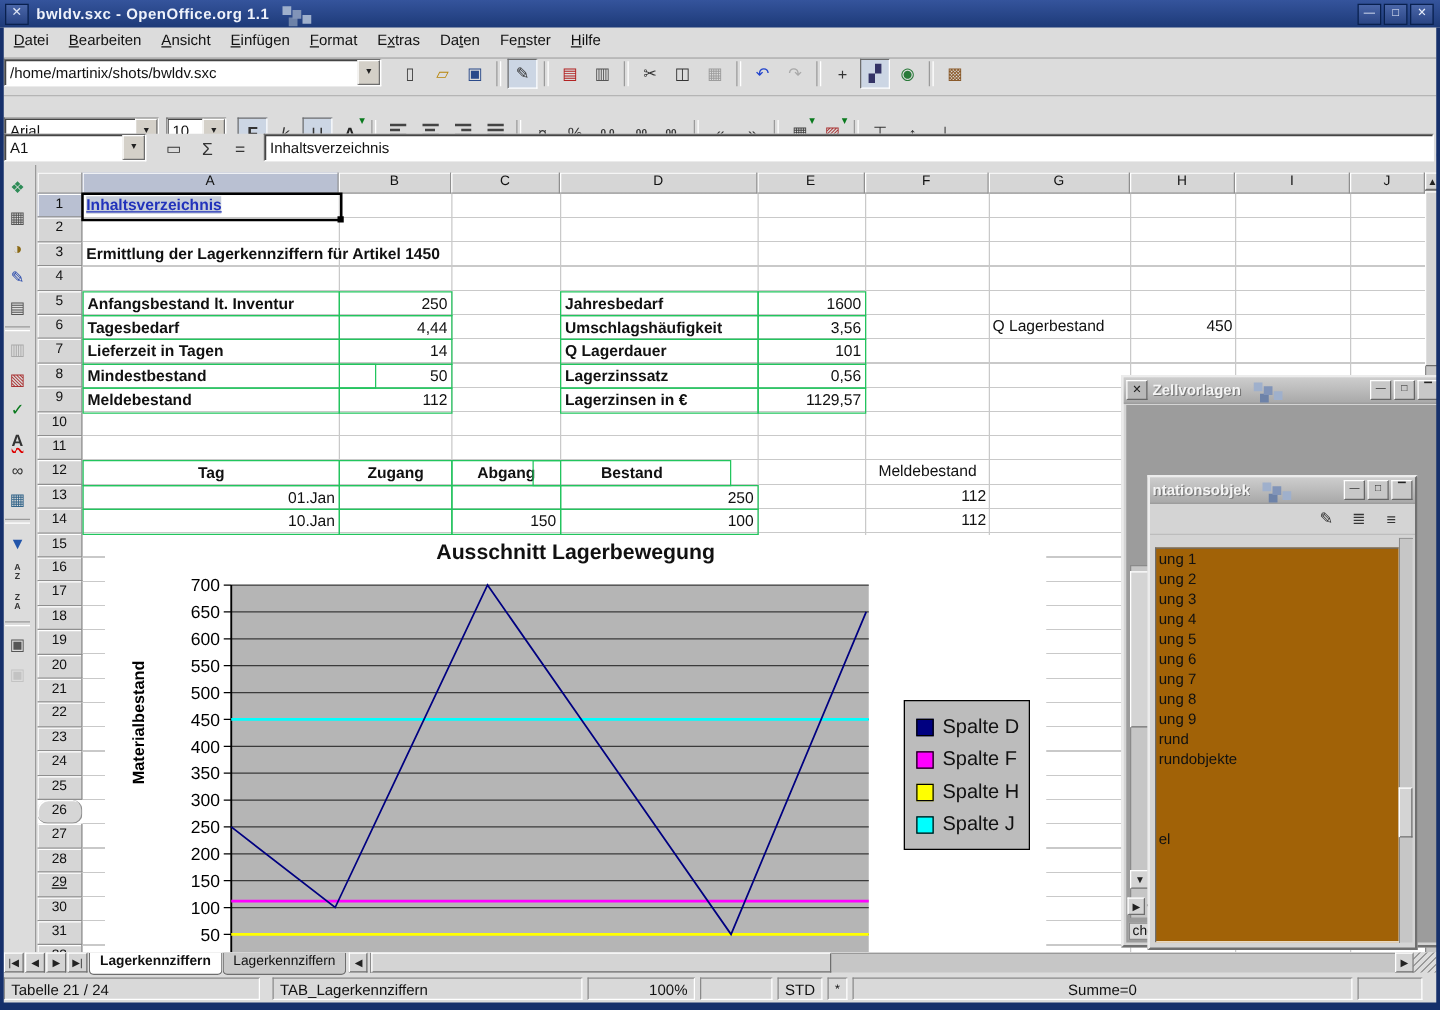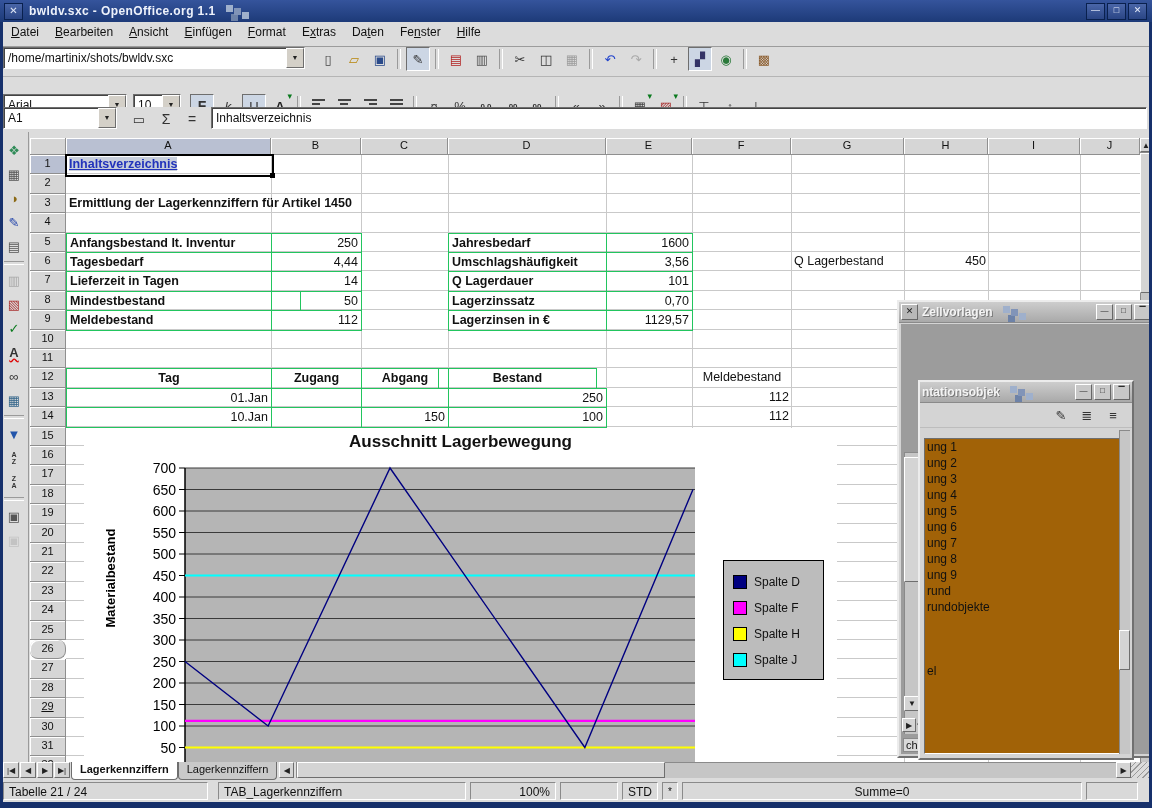--- a/index.html
+++ b/index.html
@@ -62,21 +62,21 @@
   #sel{position:absolute;border:2px solid #000;z-index:3;}
   #sel .hnd{position:absolute;right:-3px;bottom:-3px;width:5px;height:5px;background:#000;}
   .linktx{color:#2233bb;text-decoration:underline;background:#c7cedb;font-weight:bold;}
   
   #chart{position:absolute;left:84px;top:296px;width:753px;height:334px;background:#fff;z-index:2;overflow:hidden;}
   #chart-title{position:absolute;left:0;top:4px;width:100%;text-align:center;font-weight:bold;font-size:17px;}
   #legend{position:absolute;left:639px;top:132px;width:101px;height:120px;background:#bcbcbc;border:1px solid #000;
     box-sizing:border-box;padding:8px 0 0 9px;}
   .lrow{display:flex;align-items:center;height:26px;}
   .lrow .mk{width:12px;height:12px;border:1px solid #000;margin-right:7px;}
-  .lrow .lt{font-size:12px;}
+  .lrow .lt{font-size:16px;}
   
   .sb{background:#c6c6c6;box-shadow:inset 1px 1px 0 #8a8a8a;}
   .sbtn{background:#d4d4d4;border:1px solid;border-color:#fff #6e6e6e #6e6e6e #fff;font-size:8px;
     display:flex;align-items:center;justify-content:center;color:#222;box-sizing:border-box;}
   .slider{background:#d4d4d4;border:1px solid;border-color:#fff #6e6e6e #6e6e6e #fff;box-sizing:border-box;}
   #vscroll{position:absolute;left:1140px;top:6px;width:12px;height:624px;z-index:2;}
   
   .fwin{position:absolute;background:#d4d4d4;border:2px solid;border-color:#ececec #707070 #707070 #ececec;box-sizing:border-box;}
   .ftitle{height:20px;background:linear-gradient(#cdcdcd,#a9a9a9);display:flex;align-items:center;
     border-bottom:1px solid #8a8a8a;padding:0 2px;}
@@ -356,29 +356,29 @@
         <div class="cell ra tb" style="left: 241px; top: 152.8px; width: 91px; height: 20.4px;">50</div>
         <div class="cell b tb" style="left: 36px; top: 172.2px; width: 206px; height: 20.4px;">Meldebestand</div>
         <div class="cell ra tb" style="left: 241px; top: 172.2px; width: 91px; height: 20.4px;">112</div>
         <div class="cell b tb" style="left: 418px; top: 94.6px; width: 159px; height: 20.4px;">Jahresbedarf</div>
         <div class="cell ra tb" style="left: 576px; top: 94.6px; width: 87px; height: 20.4px;">1600</div>
         <div class="cell b tb" style="left: 418px; top: 114px; width: 159px; height: 20.4px;">Umschlagshäufigkeit</div>
         <div class="cell ra tb" style="left: 576px; top: 114px; width: 87px; height: 20.4px;">3,56</div>
         <div class="cell b tb" style="left: 418px; top: 133.4px; width: 159px; height: 20.4px;">Q Lagerdauer</div>
         <div class="cell ra tb" style="left: 576px; top: 133.4px; width: 87px; height: 20.4px;">101</div>
         <div class="cell b tb" style="left: 418px; top: 152.8px; width: 159px; height: 20.4px;">Lagerzinssatz</div>
-        <div class="cell ra tb" style="left: 576px; top: 152.8px; width: 87px; height: 20.4px;">0,70</div>
+        <div class="cell ra tb" style="left: 576px; top: 152.8px; width: 87px; height: 20.4px;">0,56</div>
         <div class="cell b tb" style="left: 418px; top: 172.2px; width: 159px; height: 20.4px;">Lagerzinsen in €</div>
         <div class="cell ra tb" style="left: 576px; top: 172.2px; width: 87px; height: 20.4px;">1129,57</div>
         <div class="cell " style="left: 761px; top: 114px; width: 114px; height: 20.4px;">Q Lagerbestand</div>
         <div class="cell ra" style="left: 874px; top: 114px; width: 85px; height: 20.4px;">450</div>
         <div class="cell b ca tb" style="left: 36px; top: 230.4px; width: 206px; height: 20.4px;">Tag</div>
         <div class="cell b ca tb" style="left: 241px; top: 230.4px; width: 91px; height: 20.4px;">Zugang</div>
         <div class="cell b ca tb" style="left: 331px; top: 230.4px; width: 88px; height: 20.4px;">Abgang</div>
-        <div class="cell b ca tb" style="left: 408px; top: 230.4px; width: 159px; height: 20.4px;">Bestand</div>
+        <div class="cell b ca tb" style="left: 396px; top: 230.4px; width: 159px; height: 20.4px;">Bestand</div>
         <div class="cell ca" style="left: 662px; top: 230.4px; width: 100px; height: 20.4px;">Meldebestand</div>
         <div class="cell ra tb" style="left: 36px; top: 249.8px; width: 206px; height: 20.4px;">01.Jan</div>
         <div class="cell ra tb" style="left: 241px; top: 249.8px; width: 91px; height: 20.4px;"></div>
         <div class="cell ra tb" style="left: 331px; top: 249.8px; width: 88px; height: 20.4px;"></div>
         <div class="cell ra tb" style="left: 418px; top: 249.8px; width: 159px; height: 20.4px;">250</div>
         <div class="cell ra" style="left: 662px; top: 249.8px; width: 100px; height: 20.4px;">112</div>
         <div class="cell ra tb" style="left: 36px; top: 269.2px; width: 206px; height: 20.4px;">10.Jan</div>
         <div class="cell ra tb" style="left: 241px; top: 269.2px; width: 91px; height: 20.4px;"></div>
         <div class="cell ra tb" style="left: 331px; top: 269.2px; width: 88px; height: 20.4px;">150</div>
         <div class="cell ra tb" style="left: 418px; top: 269.2px; width: 159px; height: 20.4px;">100</div>

